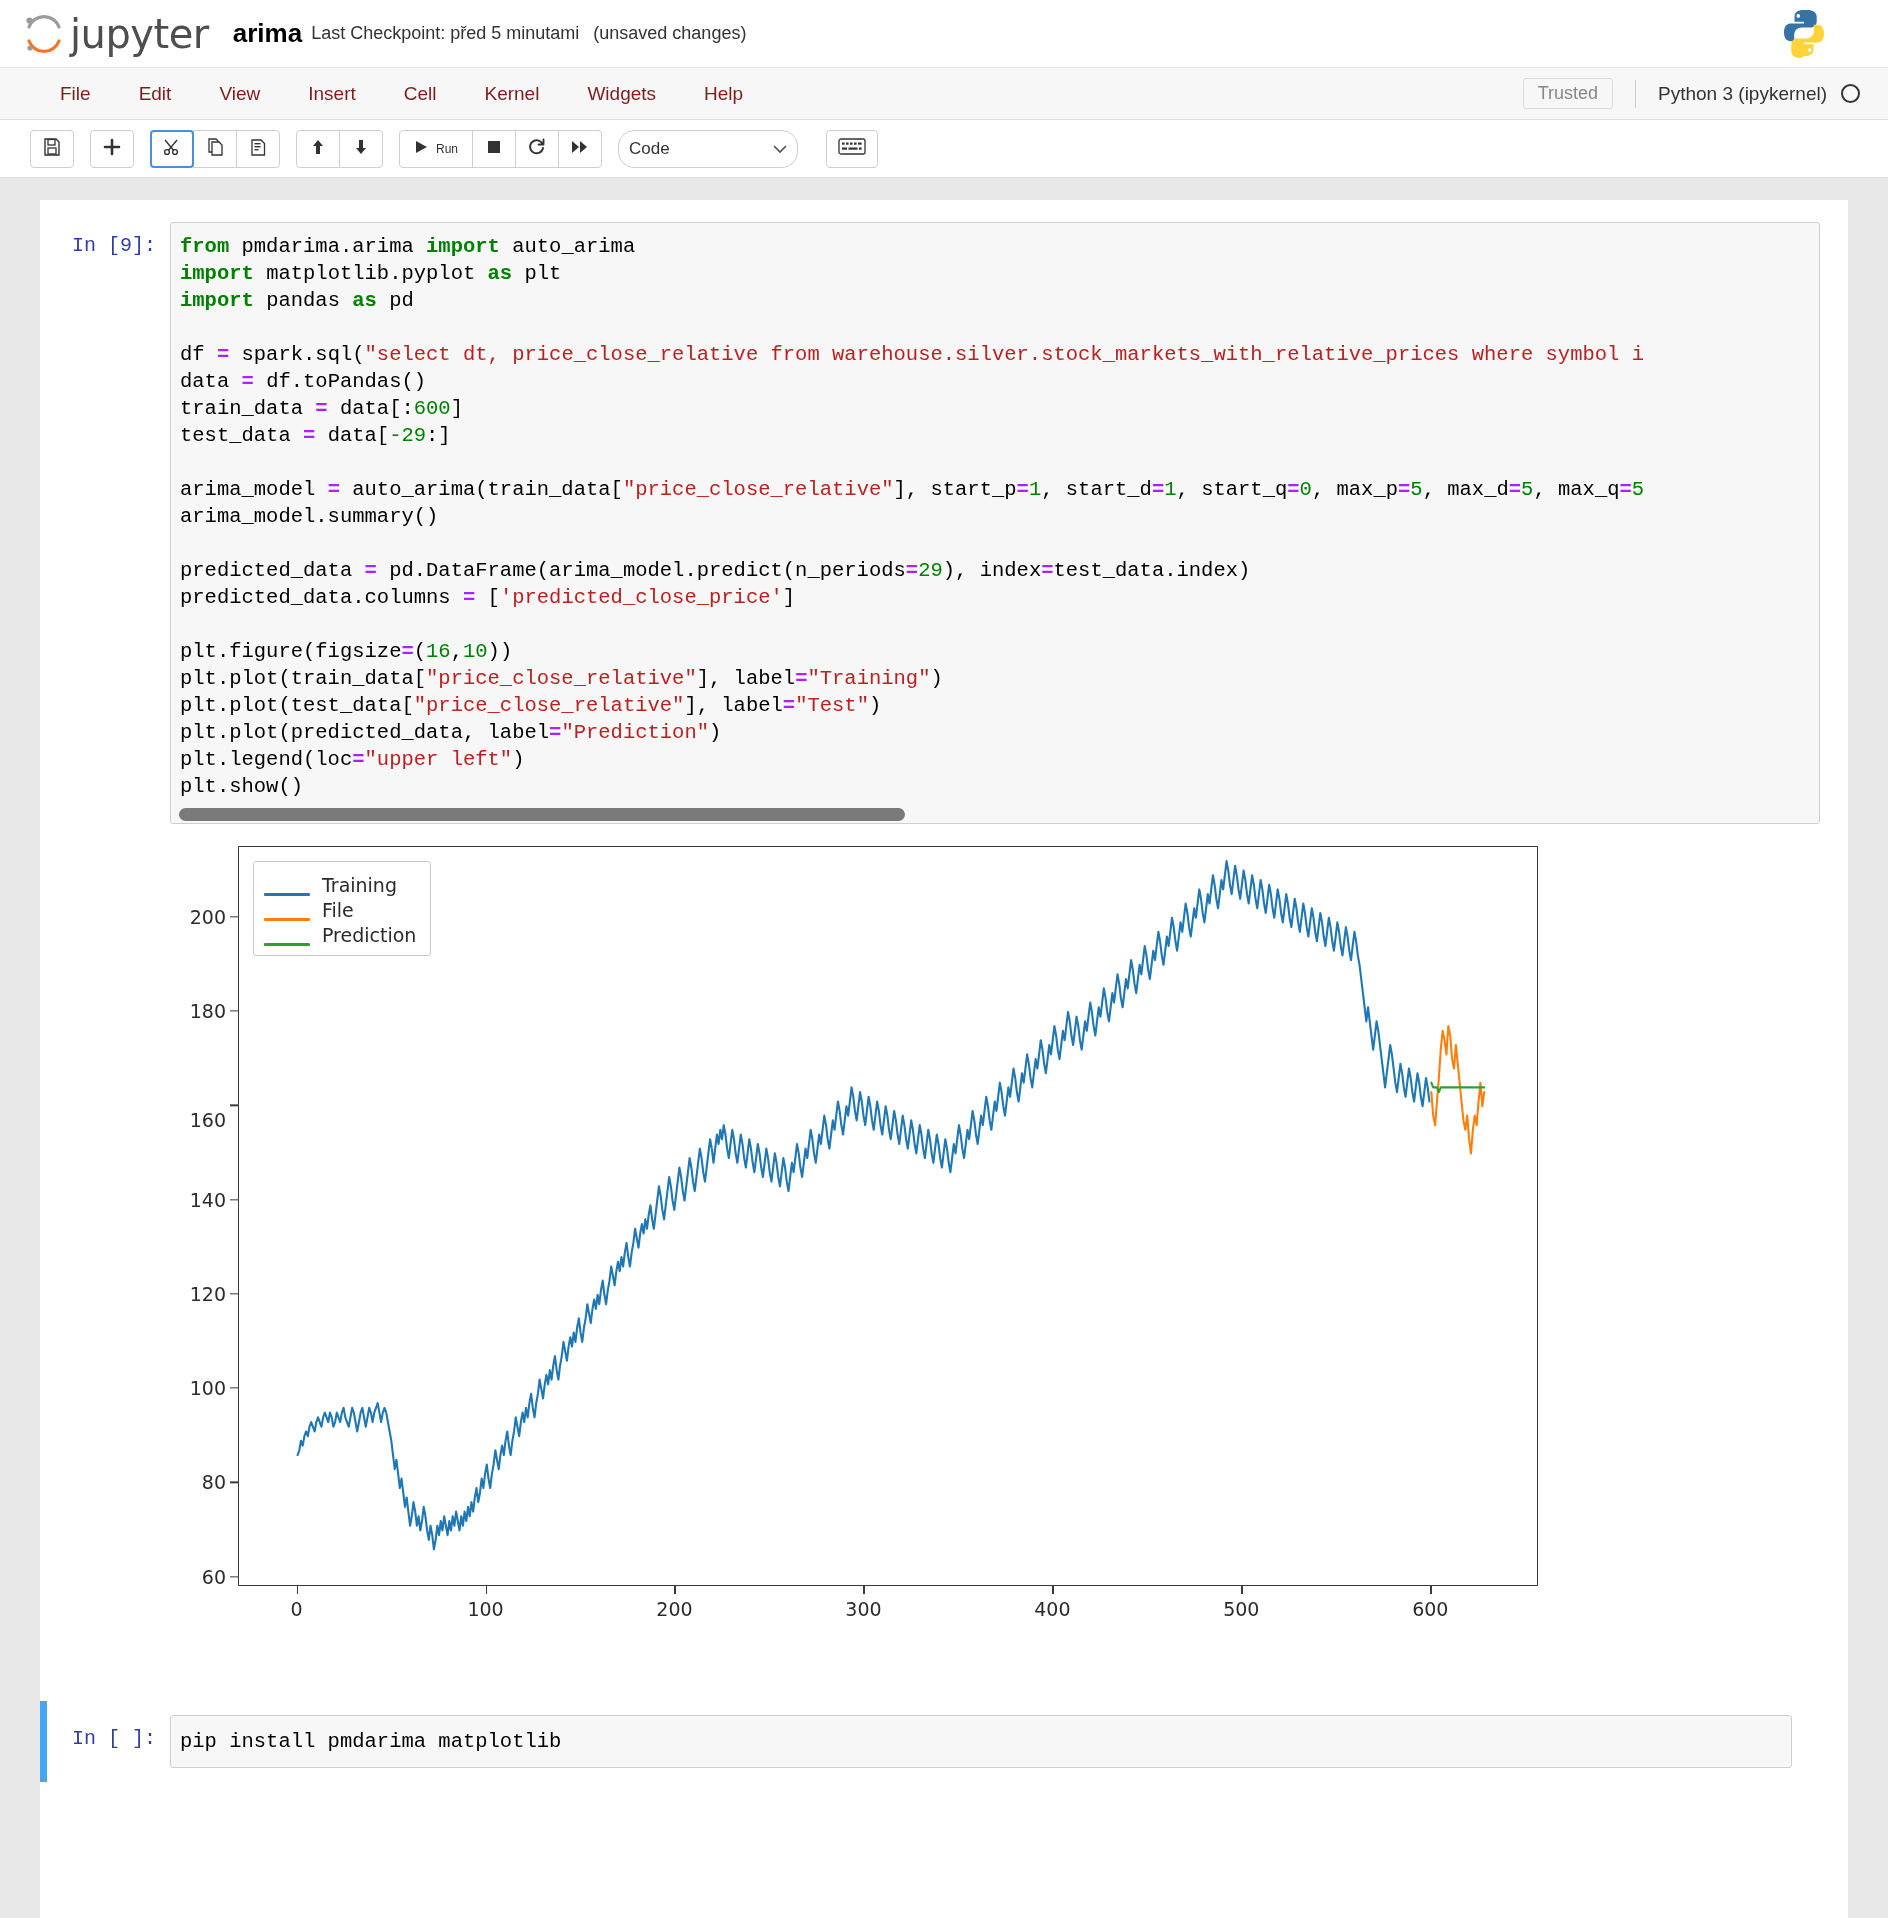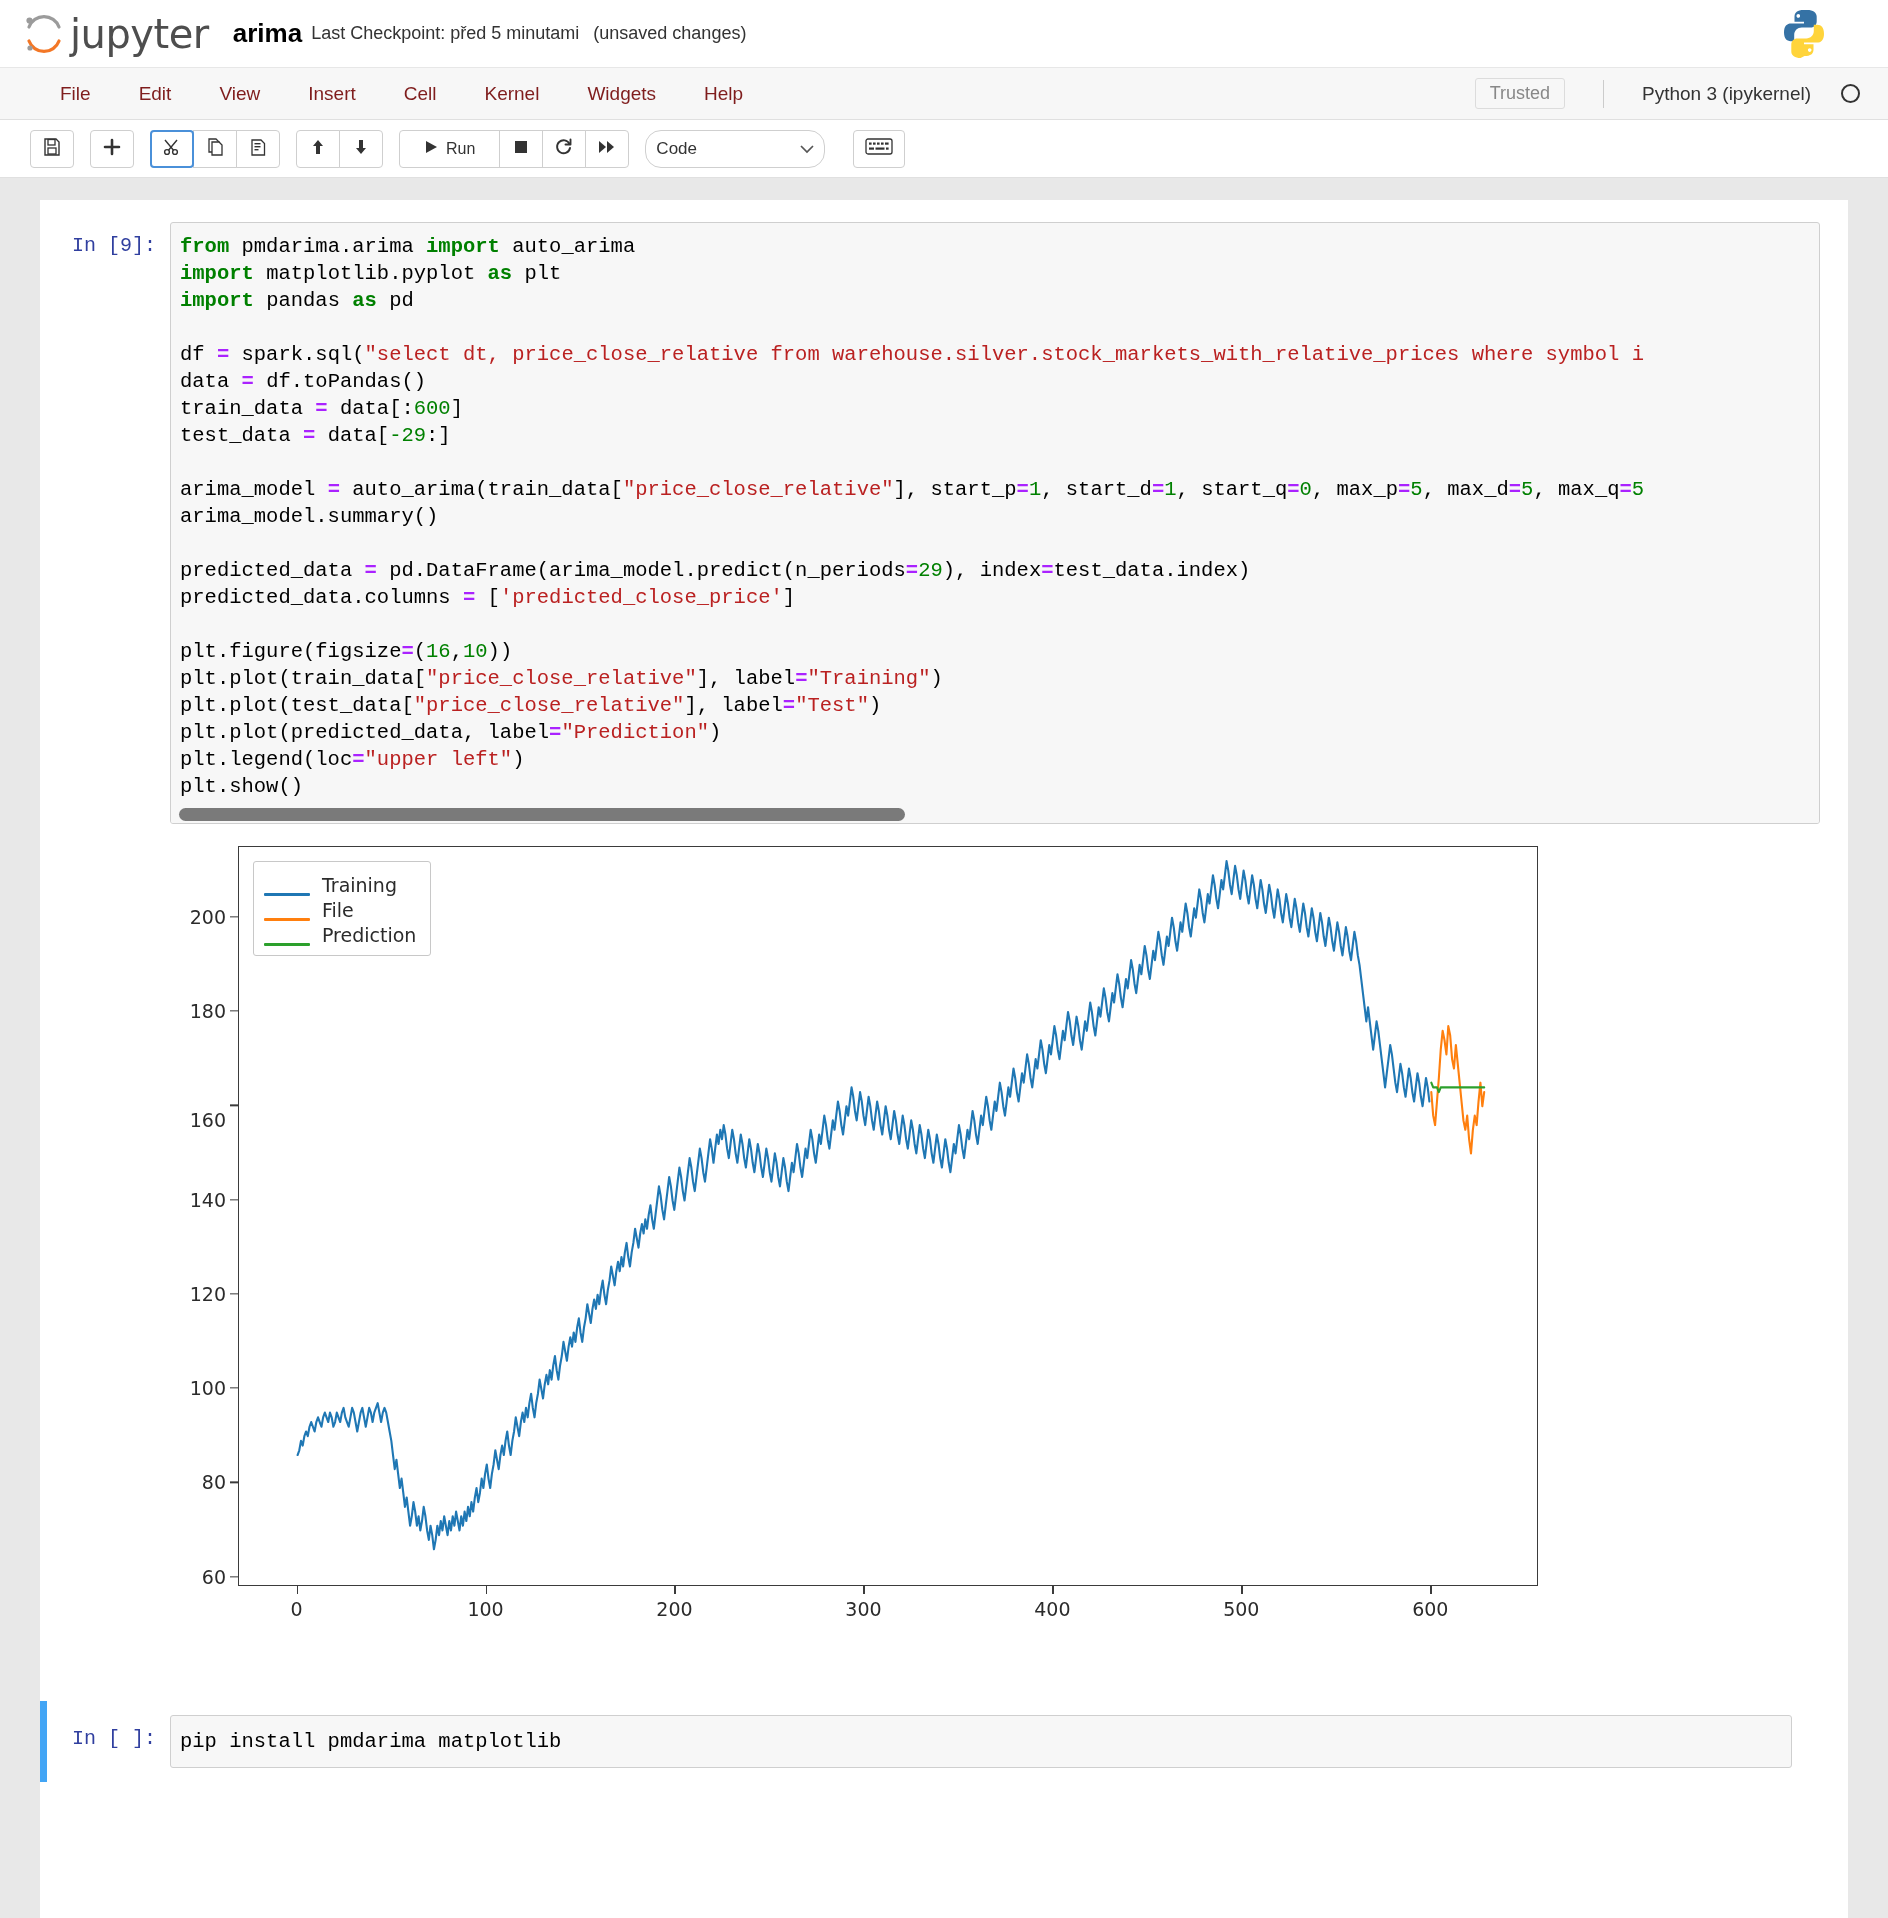--- a/index.html
+++ b/index.html
@@ -60,21 +60,21 @@
     position: relative;
   }
   .menu-item {
     font-size: 19px;
     color: #7f1d1d;
     padding: 6px 24px;
     cursor: pointer;
   }
   #menu-right {
     position: absolute; right: 28px; top: 0; height: 100%;
-    display: flex; align-items: center; gap: 16px;
+    display: flex; align-items: center; gap: 0;
   }
   #trusted-badge {
     font-size: 18px; color: #888;
     border: 1px solid #dcdcdc; border-radius: 3px;
     padding: 4px 14px; background: #f7f7f7;
   }
   #menu-divider { width: 1px; height: 28px; background: #ccc; margin: 0 22px; }
   #kernel-name { font-size: 19px; color: #333; margin-right: 14px; }
   #kernel-circle {
     width: 19px; height: 19px; border: 2.5px solid #333; border-radius: 50%;
@@ -98,21 +98,21 @@
     display: flex; align-items: center; justify-content: center;
     cursor: pointer;
     margin-left: -1px;
     color: #333;
   }
   .tb-btn:first-child { margin-left: 0; border-radius: 4px 0 0 4px; }
   .tb-btn:last-child { border-radius: 0 4px 4px 0; }
   .tb-btn.single { border-radius: 4px; }
   .tb-btn.active { border: 2px solid #4a90d9; border-radius: 4px; z-index: 2; }
   .tb-run {
-    width: auto; padding: 0 24px; gap: 7px; font-size: 16px;
+    width: auto; padding: 0 14px; gap: 7px; font-size: 12px;
   }
   #cell-type-select {
     width: 180px; height: 38px;
     border: 1px solid #cfcfcf; border-radius: 16px;
     background: #fff;
     font-size: 17px; color: #333;
     padding: 0 10px;
     font-family: "Liberation Sans", sans-serif;
     display: flex; align-items: center; justify-content: space-between;
     cursor: pointer;

